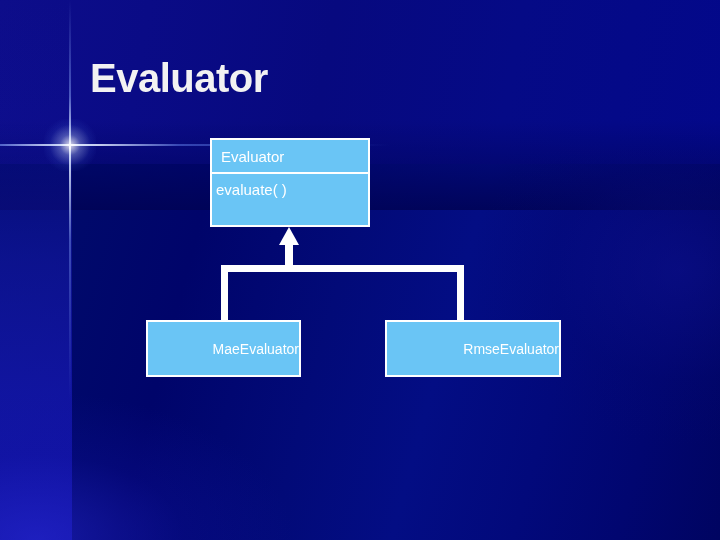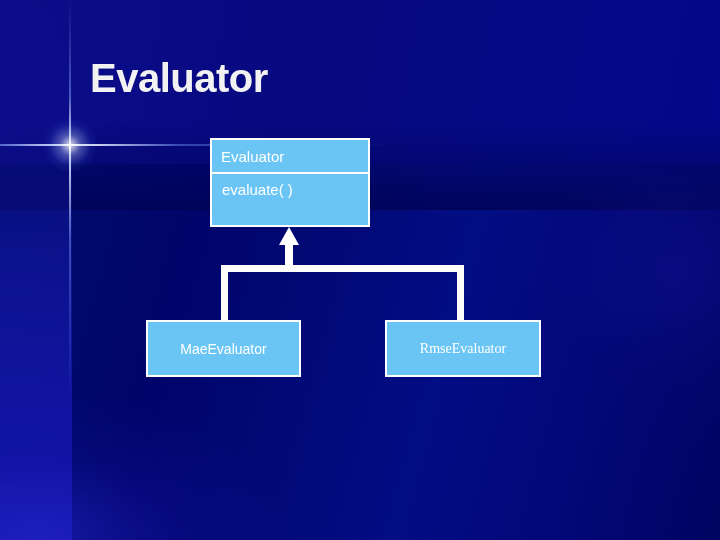--- a/index.html
+++ b/index.html
@@ -145,35 +145,35 @@
   }
   .uml-parent .name-cell {
     height: 34px;
     line-height: 34px;
     padding-left: 9px;
     font-size: 15px;
     border-bottom: 2px solid #ffffff;
     box-sizing: border-box;
   }
   .uml-parent .ops-cell {
-    padding-left: 10px;
+    padding-left: 4px;
     padding-top: 7px;
     font-size: 15px;
   }
 
   .uml-child {
     top: 320px;
     height: 57px;
     display: flex;
     align-items: center;
-    justify-content: center;
+    justify-content: flex-end;
     font-size: 14px;
   }
   .uml-child-left  { left: 146px; width: 155px; }
-  .uml-child-right { left: 385px; width: 156px; font-family: Liberation Serif, serif; }
+  .uml-child-right { left: 385px; width: 176px; }
 
   
   .conn { position: absolute; background: #ffffff; }
   .conn-stem  { left: 285px; top: 243px; width: 8px;  height: 28px; }
   .conn-bar   { left: 221px; top: 265px; width: 243px; height: 7px; }
   .conn-dropL { left: 221px; top: 265px; width: 7px;  height: 56px; }
   .conn-dropR { left: 457px; top: 265px; width: 7px;  height: 56px; }
   .conn-arrow {
     position: absolute;
     left: 279px; top: 227px;

